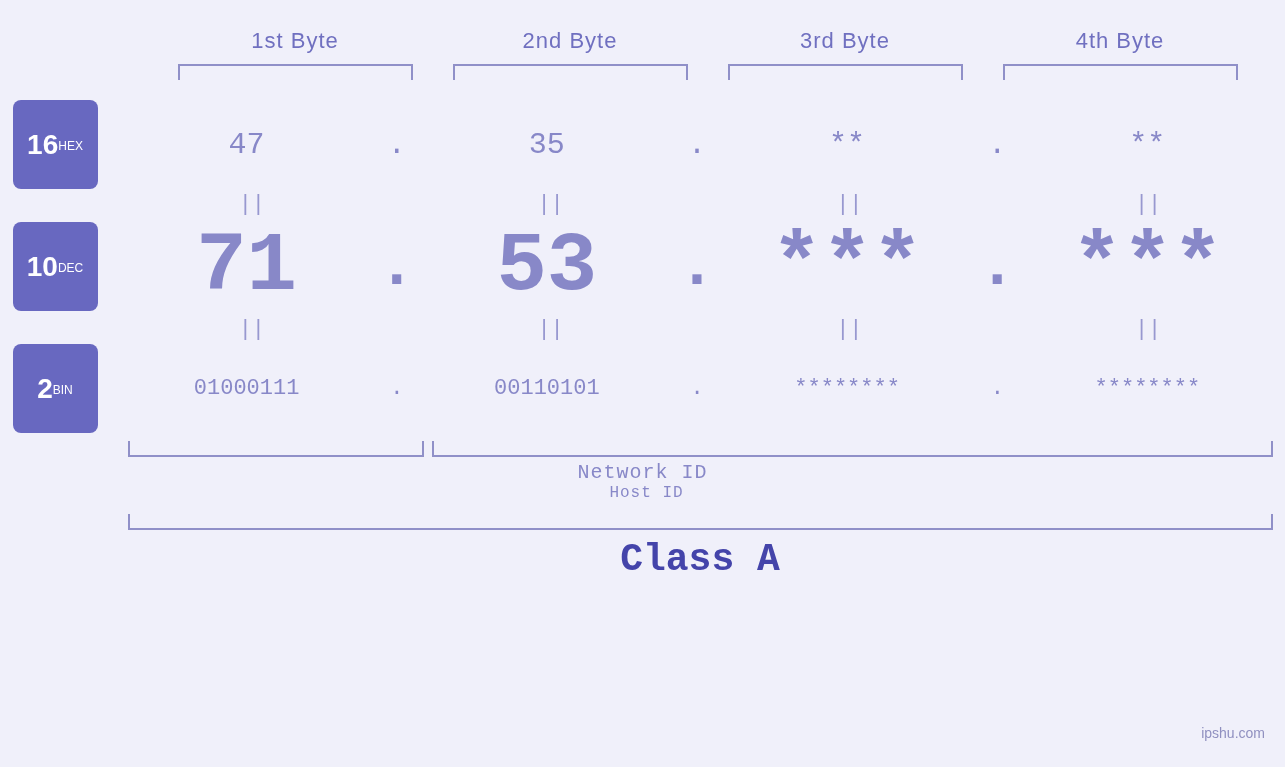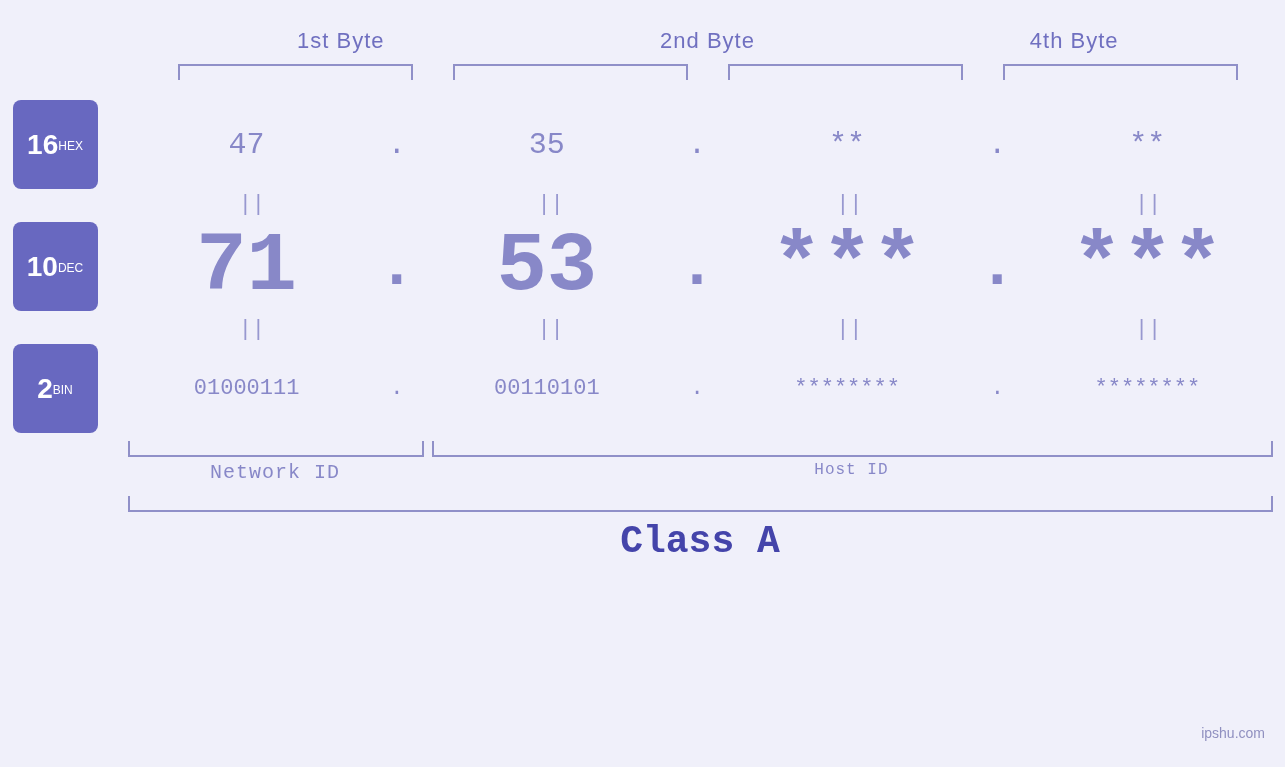--- a/index.html
+++ b/index.html
@@ -149,20 +149,21 @@
     .dec-dot { font-size: 64px; font-weight: bold; color: #4444aa; }
   </style>
 </head>
 <body>
 
 <div class="main-container">
 
   <div class="byte-headers">
     <div class="byte-header">1st Byte</div>
     <div class="byte-header">2nd Byte</div>
+    <div class="byte-header">3rd Byte</div>
     <div class="byte-header">4th Byte</div>
   </div>
 
   <div class="bracket-row">
     <div class="bracket"></div>
     <div class="bracket"></div>
     <div class="bracket"></div>
     <div class="bracket"></div>
   </div>
 
@@ -243,21 +244,21 @@
   <div style="display:flex; width:1260px; margin-top:8px;">
     <div style="width:115px; flex-shrink:0;"></div>
     <div style="flex:1; display:flex;">
 
       <div style="flex: 1.05; border: 2px solid #9090c8; border-top: none; height:16px; margin-right:0;"></div>
 
       <div style="flex: 3; border: 2px solid #9090c8; border-top: none; height:16px; margin-left:8px;"></div>
     </div>
   </div>
 
-  <div style="display:flex; width:1260px; margin-top:4px;">
+  <div style="display:flex; width:1260px; margin-top:4px;flex-direction:column;">
     <div style="width:115px; flex-shrink:0;"></div>
     <div style="flex: 1.05; text-align:center; color:#8888c8; font-size:20px; font-family:'Courier New',monospace; letter-spacing:1px;">Network ID</div>
     <div style="flex: 3; margin-left:8px; text-align:center; color:#8888c8; font-size:16px; font-family:'Courier New',monospace; letter-spacing:1px;">Host ID</div>
   </div>
 
   <div style="display:flex; width:1260px; margin-top:12px;">
     <div style="width:115px; flex-shrink:0;"></div>
     <div style="flex:1; border: 2px solid #9090c8; border-top: none; height:16px;"></div>
   </div>
 

